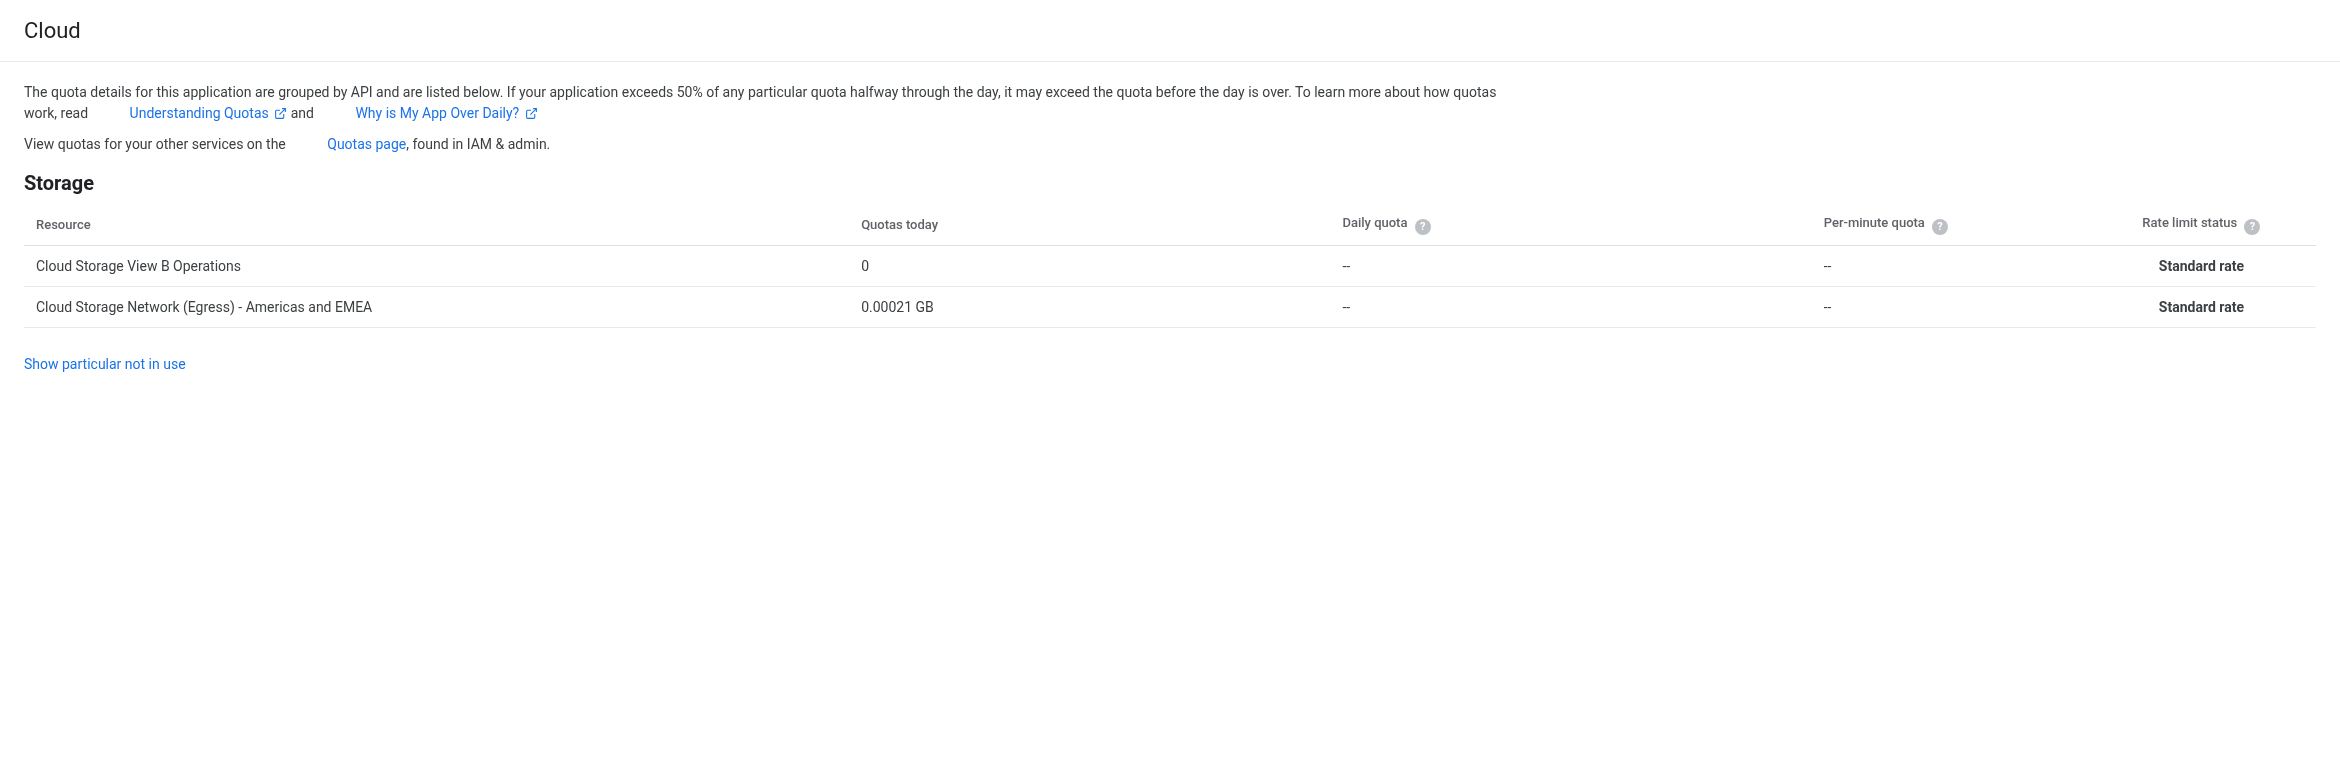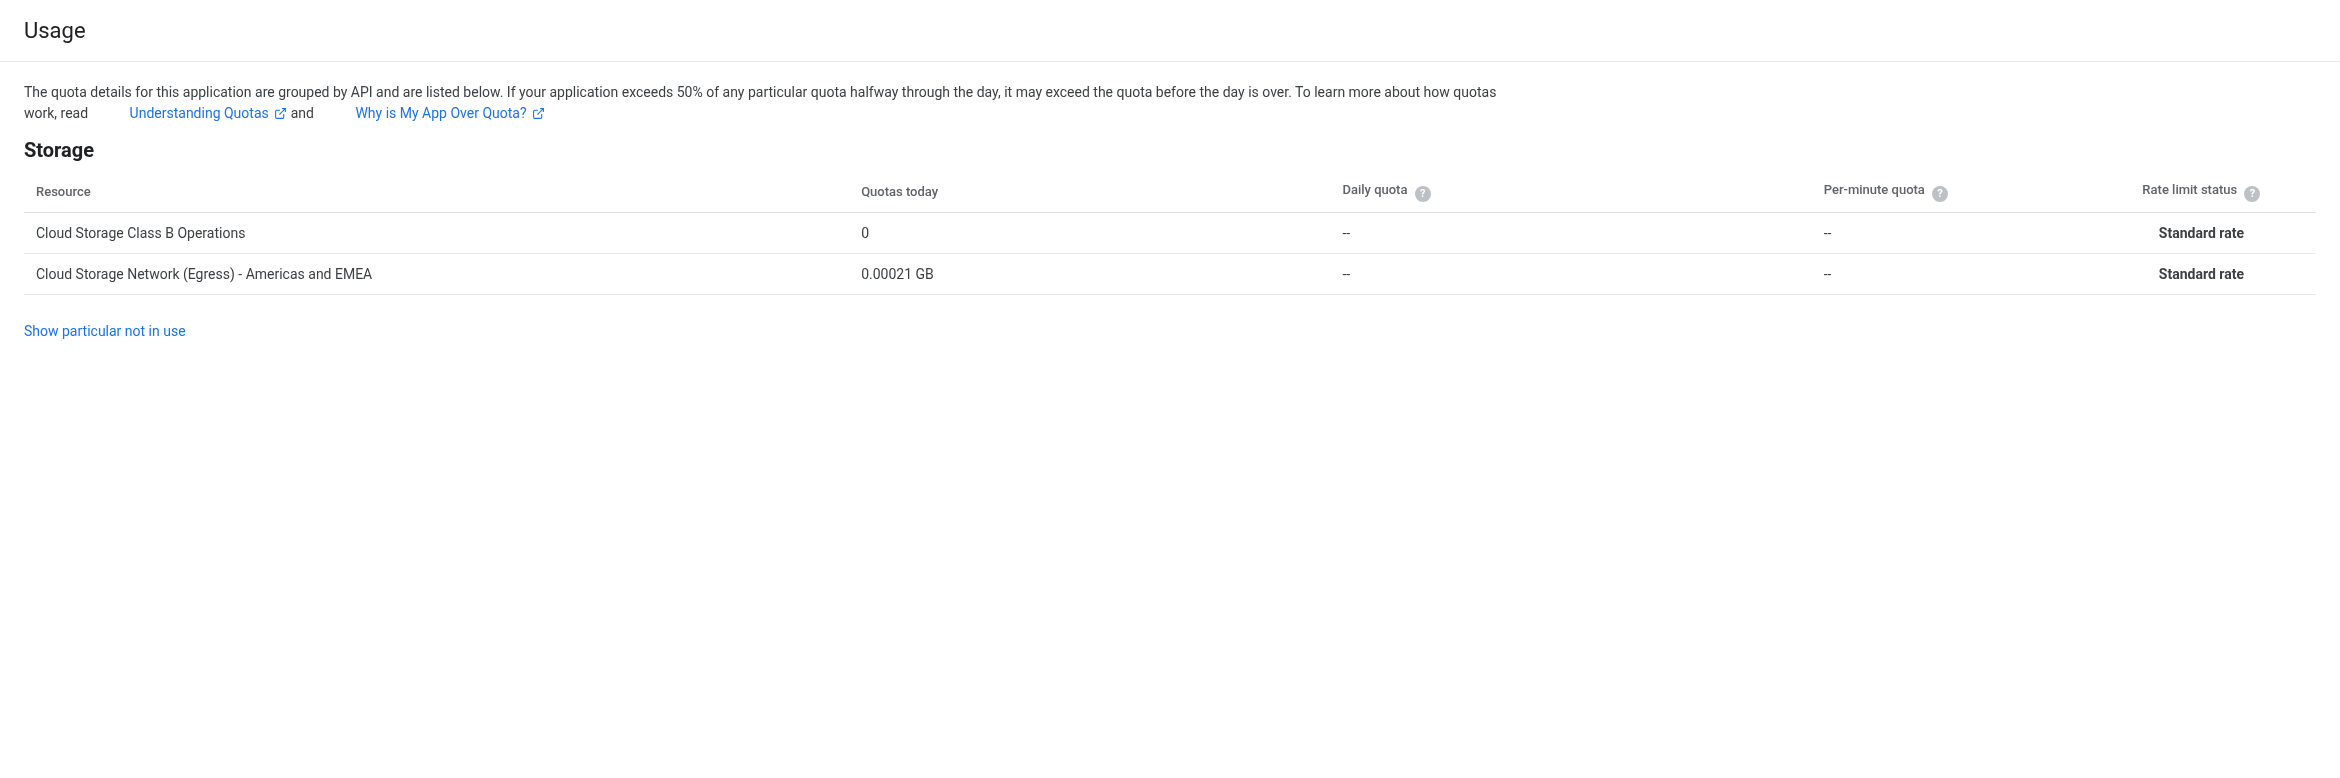--- a/index.html
+++ b/index.html
@@ -109,39 +109,42 @@
     .col-resource { width: 36%; }
     .col-usage { width: 21%; }
     .col-daily { width: 21%; }
     .col-perminute { width: 12%; }
     .col-rate { width: 10%; }
   </style>
 </head>
 <body>
 
 <div class="header-bar">
-  <h1 class="page-title">Usage</h1>
+  <h1 class="page-title">Cloud</h1>
 </div>
 
 <div class="content">
   <p class="description">
     <span>The quota details for this application are grouped by API and are listed below. If your application exceeds 50% of any particular quota halfway through the day, it may exceed the quota before the day is over. To learn more about how quotas work, read </span>
     <a href="#"><span>Understanding Quotas</span>
       <span class="ext-icon"><svg width="13" height="13" viewBox="0 0 24 24" fill="none" stroke="#1a73e8" stroke-width="2">
             <path d="M18 13v6a2 2 0 0 1-2 2H5a2 2 0 0 1-2-2V8a2 2 0 0 1 2-2h6"></path>
             <polyline points="15 3 21 3 21 9"></polyline>
             <line x1="10" y1="14" x2="21" y2="3"></line>
           </svg></span></a>
     <span> and </span>
-    <a href="#"><span>Why is My App Over Quota?</span>
+    <a href="#"><span>Why is My App Over Daily?</span>
       <span class="ext-icon"><svg width="13" height="13" viewBox="0 0 24 24" fill="none" stroke="#1a73e8" stroke-width="2">
             <path d="M18 13v6a2 2 0 0 1-2 2H5a2 2 0 0 1-2-2V8a2 2 0 0 1 2-2h6"></path>
             <polyline points="15 3 21 3 21 9"></polyline>
             <line x1="10" y1="14" x2="21" y2="3"></line>
           </svg></span></a>
+  </p>
+  <p class="description2">
+    <span>View quotas for your other services on the </span><a href="#">Quotas page</a><span>, found in IAM &amp; admin.</span>
   </p>
 
   <h2 class="section-title">Storage</h2>
 
   <table class="quotas">
     <thead>
       <tr>
         <th class="col-resource">Resource</th>
         <th class="col-usage">Quotas today</th>
         <th class="col-daily">
@@ -153,21 +156,21 @@
           <span class="help-icon">?</span>
         </th>
         <th class="col-rate right">
           <span>Rate limit status</span>
           <span class="help-icon">?</span>
         </th>
       </tr>
     </thead>
     <tbody id="quota-rows">
     <tr>
-          <td>Cloud Storage Class B Operations</td>
+          <td>Cloud Storage View B Operations</td>
           <td>0</td>
           <td>--</td>
           <td>--</td>
           <td class="right">Standard rate</td>
         </tr>
         <tr>
           <td>Cloud Storage Network (Egress) - Americas and EMEA</td>
           <td>0.00021 GB</td>
           <td>--</td>
           <td>--</td>

